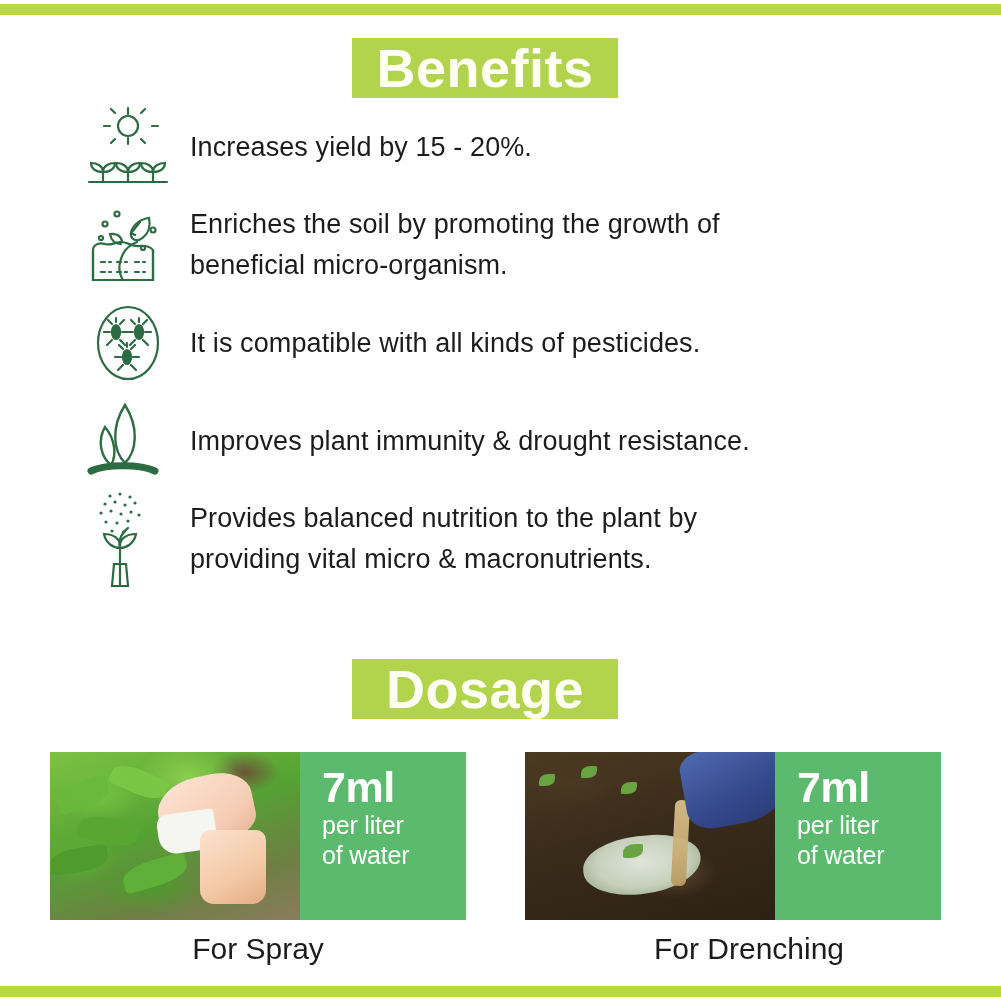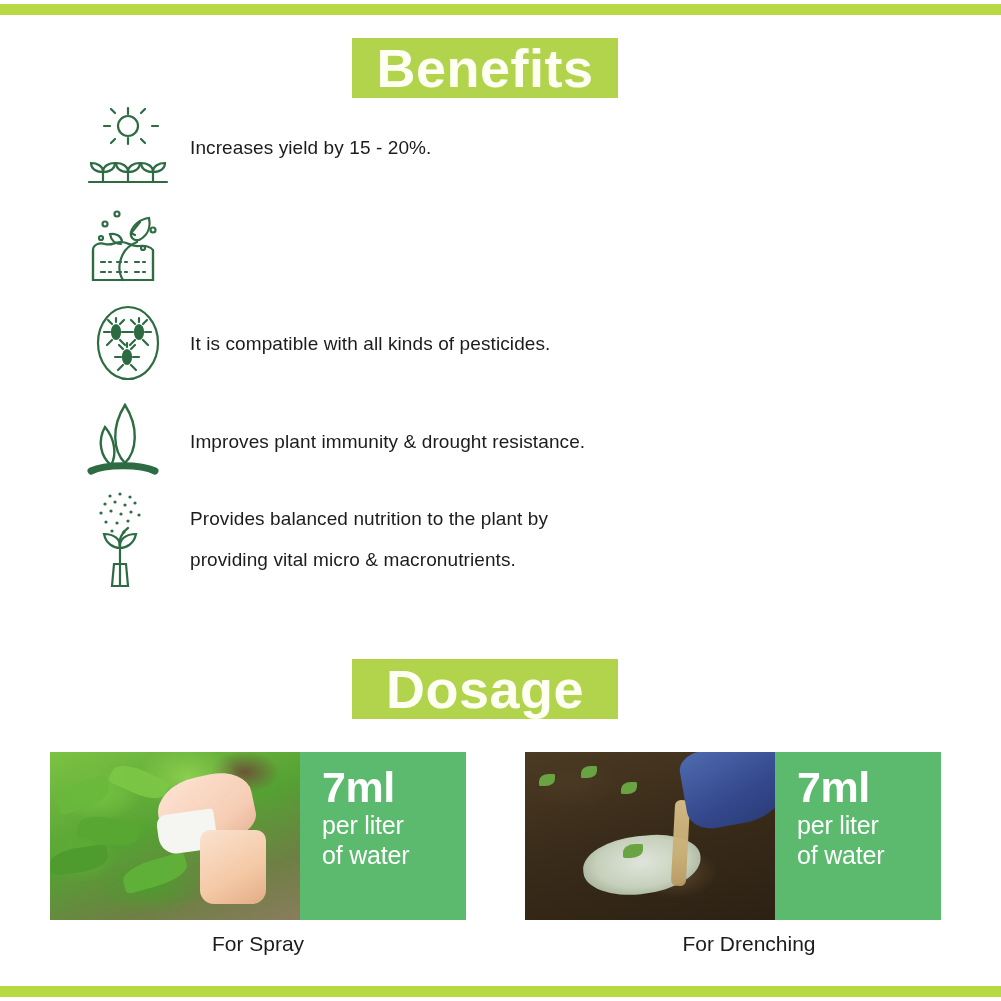--- a/index.html
+++ b/index.html
@@ -63,21 +63,21 @@
     width: 96px;
     min-width: 96px;
     height: 86px;
     display: flex;
     align-items: center;
     justify-content: center;
   }
   .benefit-icon svg { display: block; }
   .benefit-text {
     margin-left: 14px;
-    font-size: 19px;
+    font-size: 27px;
     line-height: 41px;
     color: #1c1c1c;
     letter-spacing: 0.1px;
     white-space: pre-line;
   }
 
   
   .dosage-area {
     position: absolute;
     top: 752px;
@@ -117,21 +117,21 @@
   .dose-line {
     font-size: 25px;
     line-height: 30px;
     letter-spacing: -0.2px;
   }
   .card-caption {
     position: absolute;
     top: 180px;
     width: 416px;
     text-align: center;
-    font-size: 21px;
+    font-size: 30px;
     color: #1c1c1c;
   }
   #caption-spray { left: 50px; }
   #caption-drench { left: 541px; }
 
   
   .ph-spray { background:
       radial-gradient(ellipse 60px 40px at 20% 25%, #74c141 0%, rgba(116,193,65,0) 70%),
       radial-gradient(ellipse 70px 45px at 55% 15%, #8ccf4f 0%, rgba(140,207,79,0) 72%),
       radial-gradient(ellipse 55px 38px at 12% 62%, #5fae36 0%, rgba(95,174,54,0) 70%),
@@ -267,20 +267,22 @@
         <path d="M56 38c8-4 12-12 10-22-9 1-16 7-18 14-1 5 2 9 8 8z"></path>
         <path d="M49 30l8-10M52 33l-4-2"></path>
         <path d="M38 42c-6 0-10-4-11-10 6-1 11 2 12 7"></path>
         <circle cx="22" cy="22" r="2.5"></circle>
         <circle cx="34" cy="12" r="2.5"></circle>
         <circle cx="70" cy="28" r="2.5"></circle>
         <circle cx="18" cy="36" r="2"></circle>
         <circle cx="60" cy="46" r="2"></circle>
       </svg>
     </span>
+    <span class="benefit-text">Enriches the soil by promoting the growth of
+beneficial micro-organism.</span>
   </div>
 
   <div class="benefit-row">
     <span class="benefit-icon">
       <svg width="88" height="82" viewBox="0 0 88 82" fill="none" stroke="#2d6b43" stroke-width="2.2" stroke-linecap="round">
         <ellipse cx="44" cy="41" rx="30" ry="36"></ellipse>
         <g fill="#2d6b43">
           <ellipse cx="32" cy="30" rx="4" ry="7"></ellipse>
         </g>
         <path d="M32 20v-4M28 22l-4-4M36 22l4-4M26 30h-6M38 30h6M28 38l-5 5M36 38l5 5"></path>

